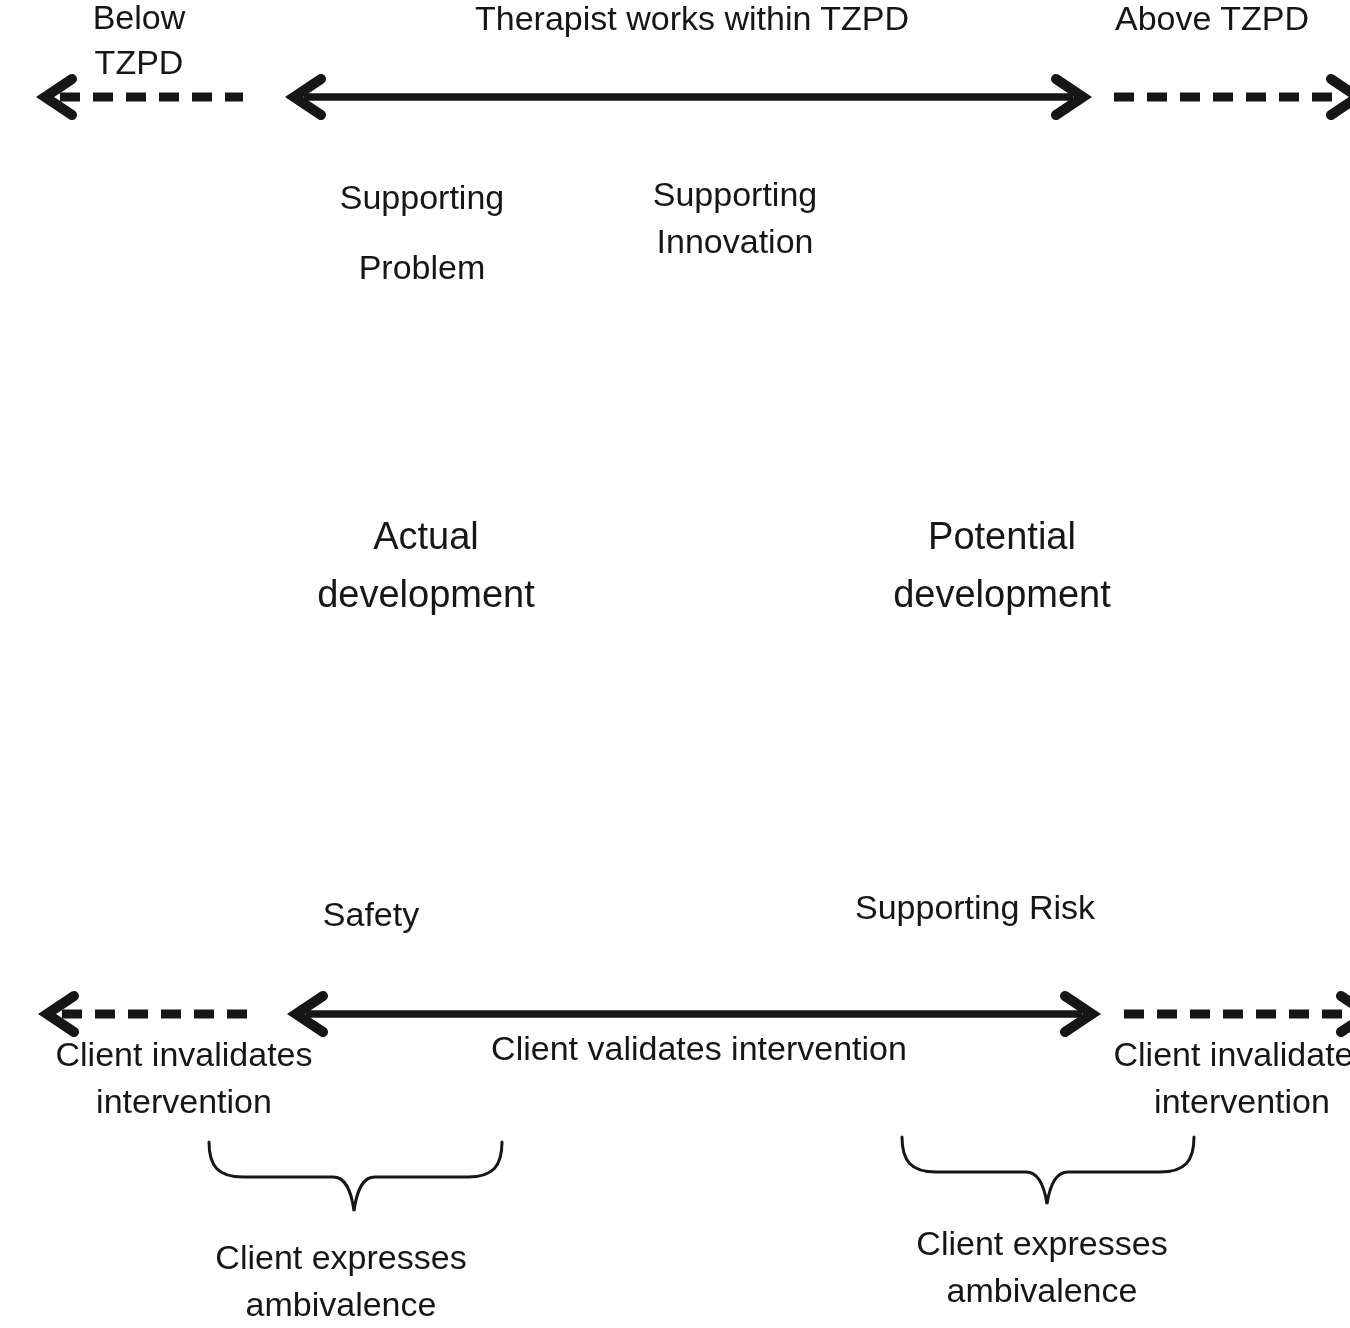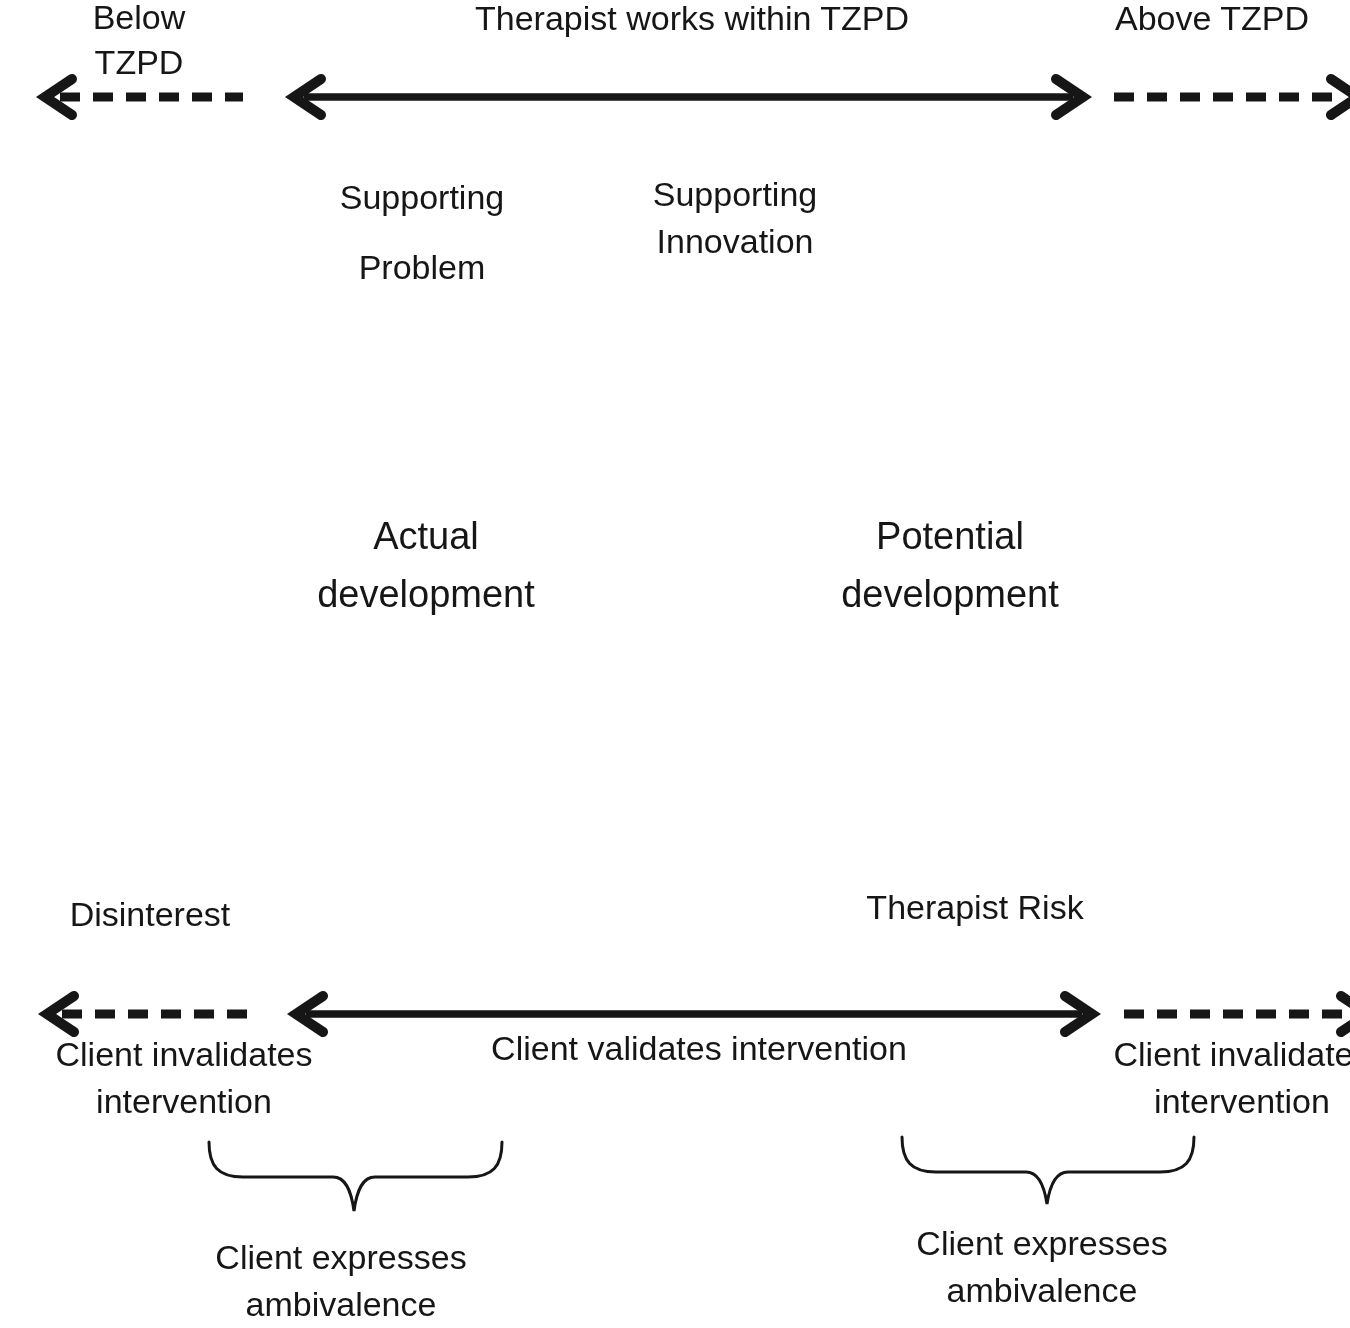--- a/index.html
+++ b/index.html
@@ -73,25 +73,25 @@
   <div class="lbl" style="left:1030px; top:-5px;  width:300px">Above TZPD</div>
 
   <div class="lbl tight" style="left:290px; top:180px; width:200px">Supporting
 
 Problem</div>
   <div class="lbl" style="left:603px; top:171px; width:200px">Supporting
 Innovation</div>
 
   <div class="lbl dev" style="left:244px; top:507px; width:300px">Actual
 development</div>
-  <div class="lbl dev" style="left:768px; top:507px; width:300px">Potential
+  <div class="lbl dev" style="left:820px; top:507px; width:300px">Potential
 development</div>
 
-  <div class="lbl" style="left:18px;   top:891px; width:200px">Disinterest</div>
-  <div class="lbl" style="left:793px;  top:884px; width:300px">Therapist Risk</div>
+  <div class="lbl" style="left:239px;  top:891px; width:200px">Safety</div>
+  <div class="lbl" style="left:793px;  top:884px; width:300px">Supporting Risk</div>
 
   <div class="lbl" style="left:-28px;  top:1031px; width:360px">Client invalidates
 intervention</div>
   <div class="lbl" style="left:417px;  top:1025px; width:500px">Client validates intervention</div>
   <div class="lbl" style="left:1030px; top:1031px; width:360px">Client invalidates
 intervention</div>
 
   <div class="lbl" style="left:159px; top:1234px; width:300px">Client expresses
 ambivalence</div>
   <div class="lbl" style="left:860px; top:1220px; width:300px">Client expresses

